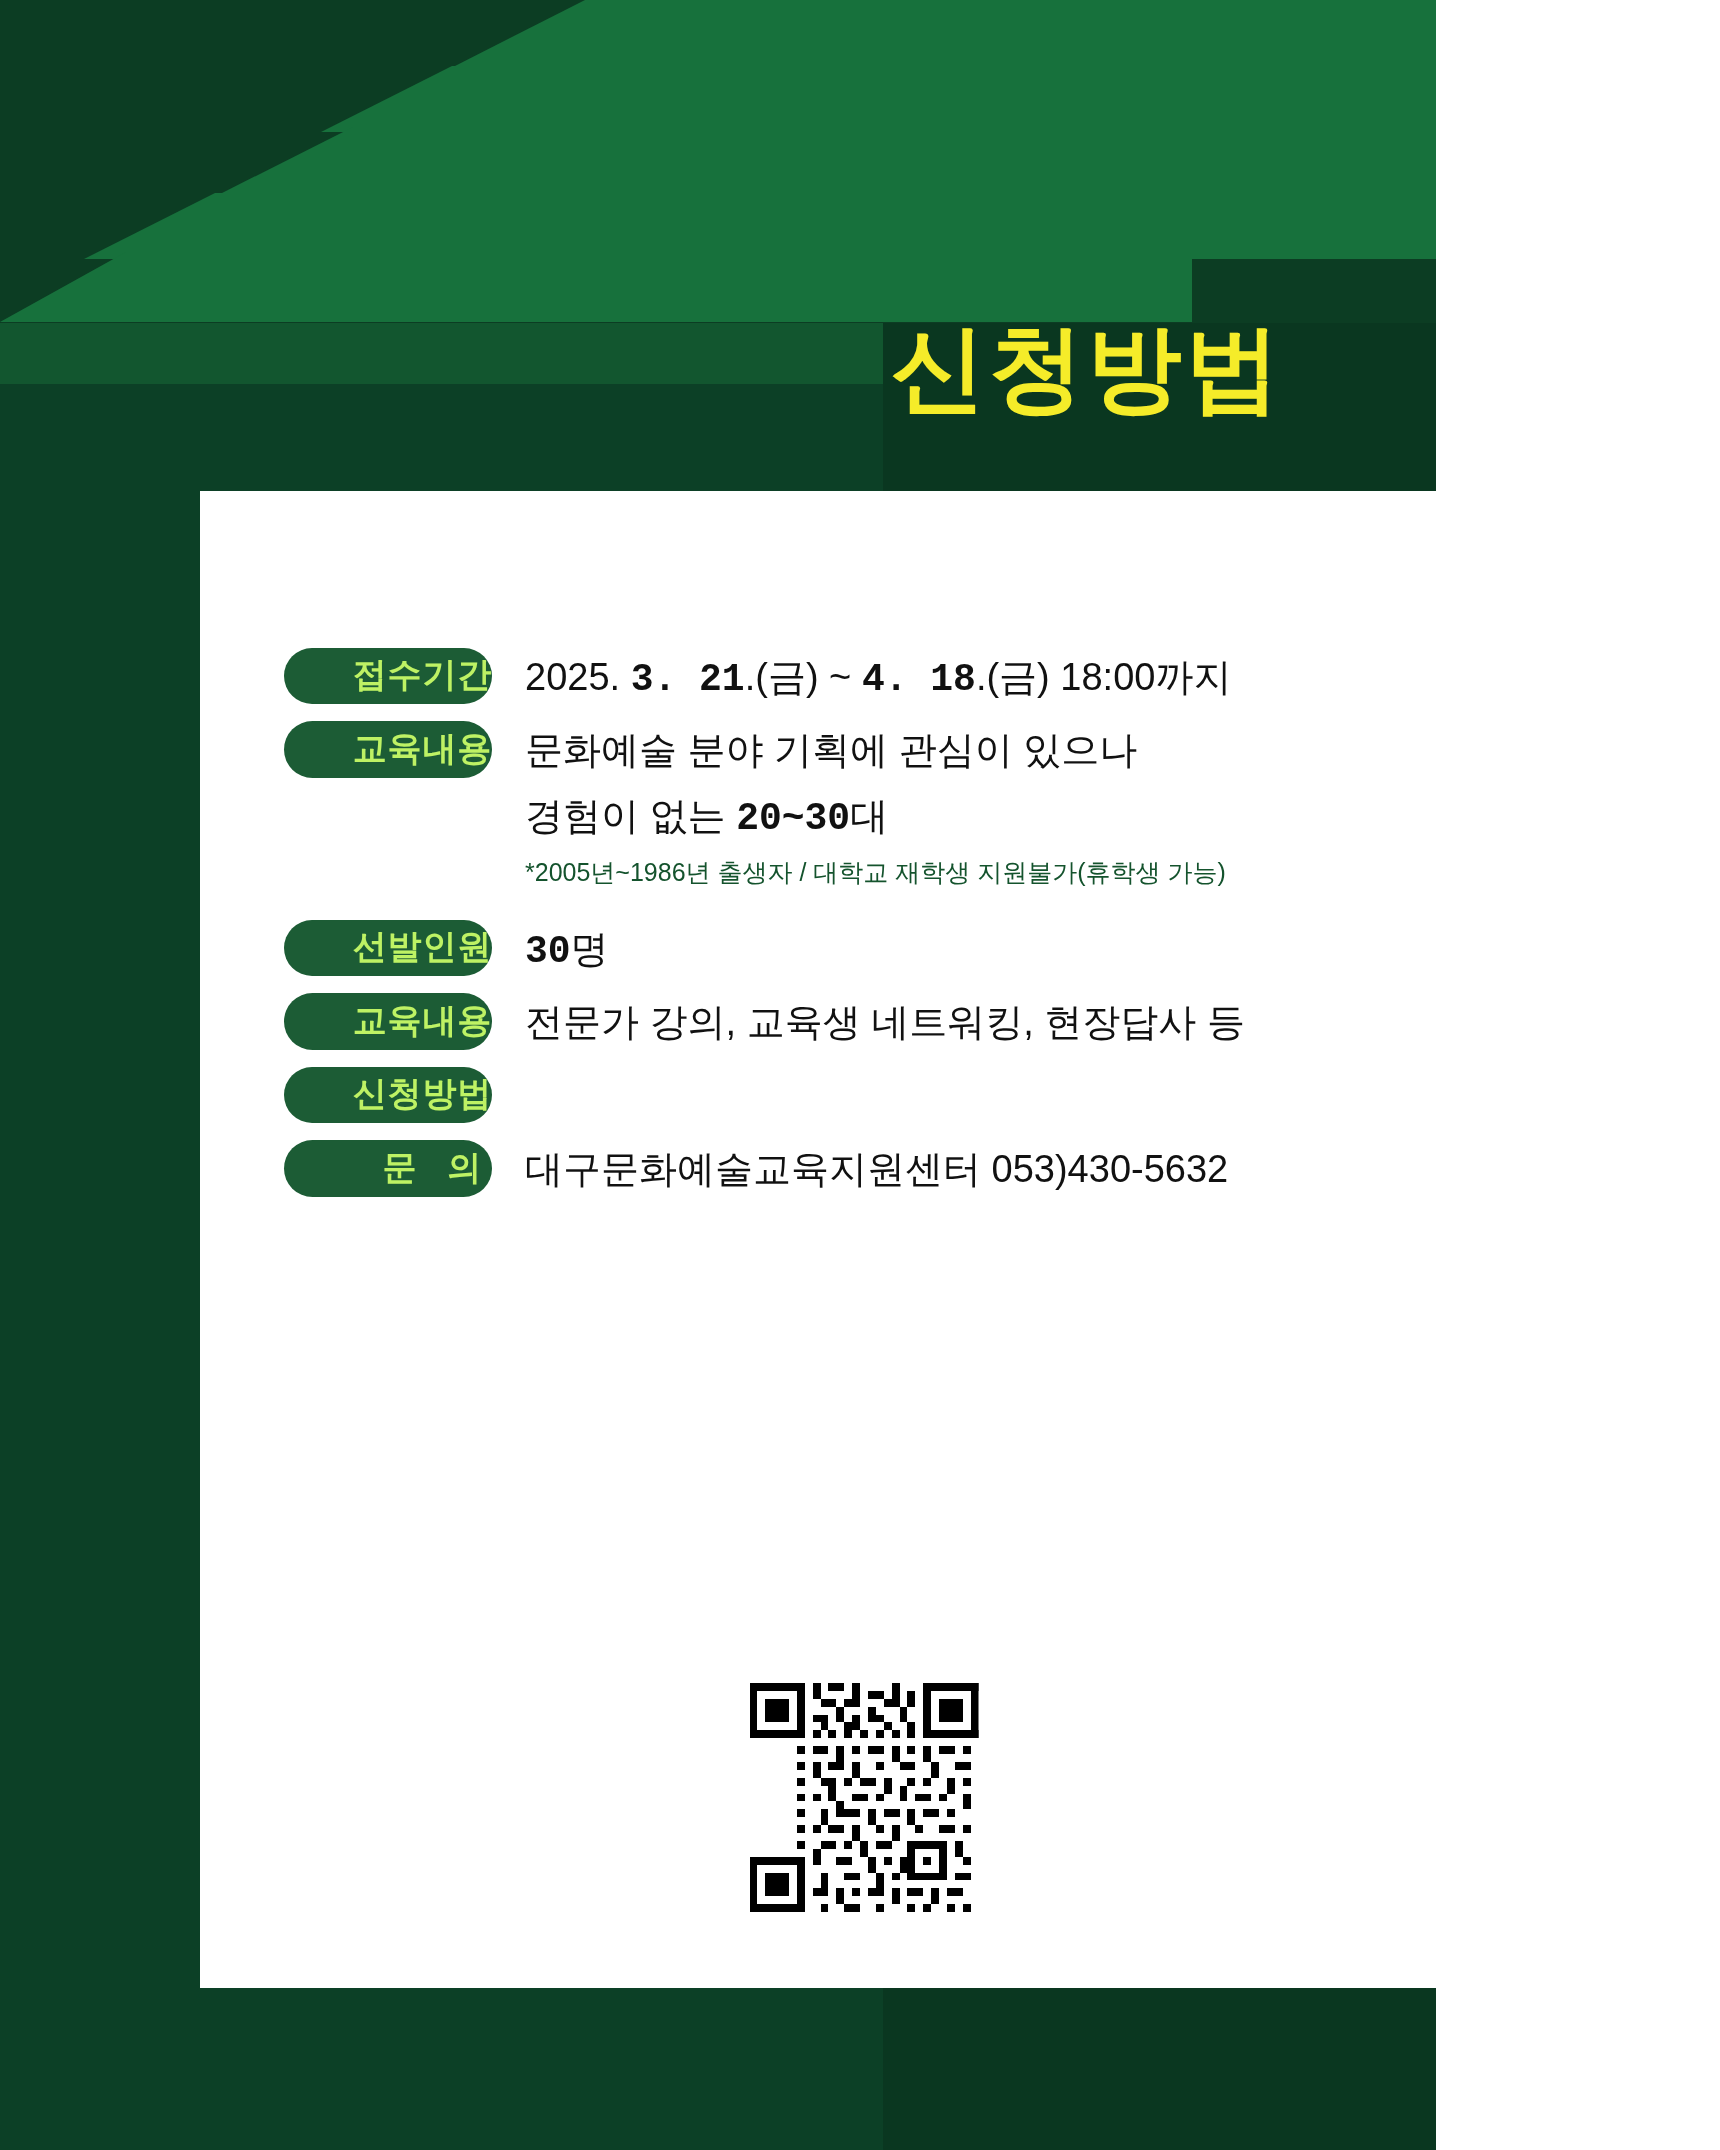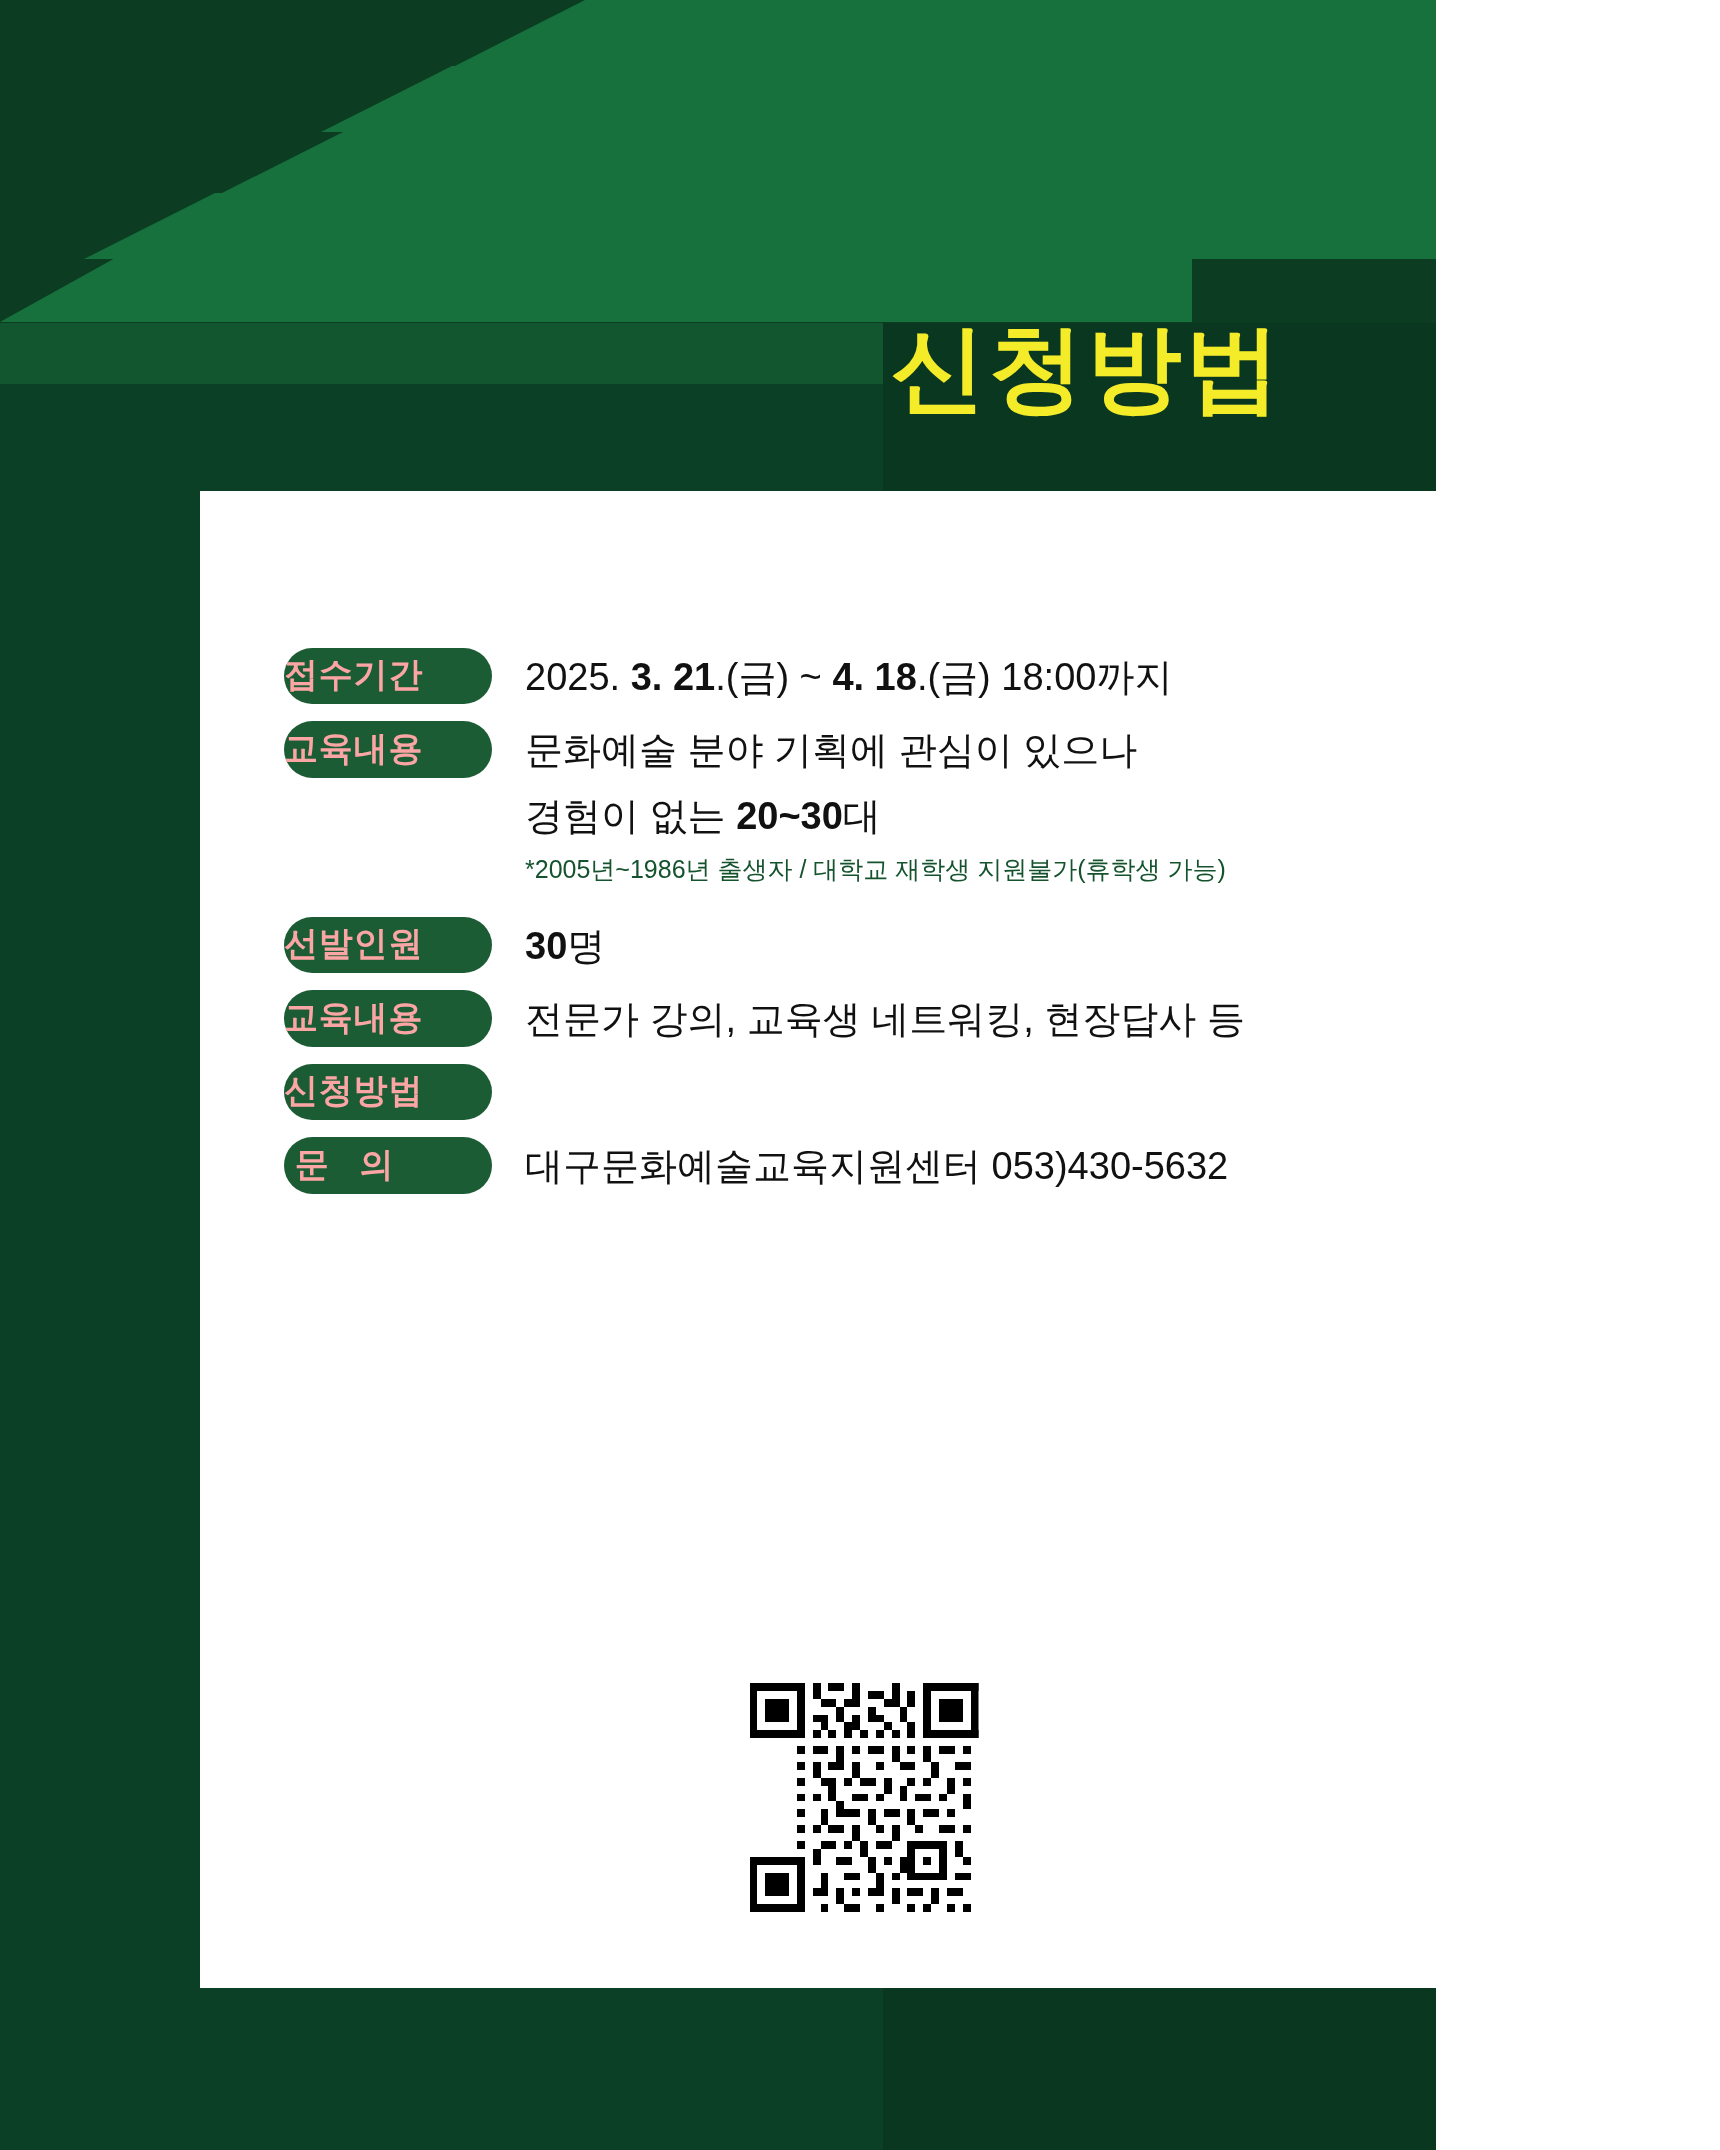--- a/index.html
+++ b/index.html
@@ -124,40 +124,40 @@
     display: flex;
     align-items: flex-start;
     margin-bottom: 7.6px;
   }
 
   .tag {
     flex: 0 0 auto;
     width: 208px;
     box-sizing: border-box;
     background: #1c5c35;
-    color: #fca5a5;
+    color: #bef264;
     font-size: 34px;
     font-weight: bold;
-    text-align: left;
+    text-align: right;
     padding: 8.4px 0 10.7px;
     border-radius: 31px;
     letter-spacing: 0.8px;
     line-height: 1.1;
   }
   .tag.spaced { letter-spacing: 10.7px; text-indent: 10.7px; }
 
   .val {
     flex: 1 1 auto;
     padding-left: 33px;
     color: #111111;
     font-size: 38px;
     line-height: 1.28;
     padding-top: 4.6px;
   }
-  .val b { font-weight: bold; }
+  .val b { font-weight: bold; font-family: Liberation Mono, monospace; }
 
   .sub-note {
     font-size: 25px;
     color: #14532d;
     line-height: 1.3;
     margin-top: 12.2px;
     font-weight: 500;
   }
 
   .row-gap-big { margin-bottom: 32px; }

